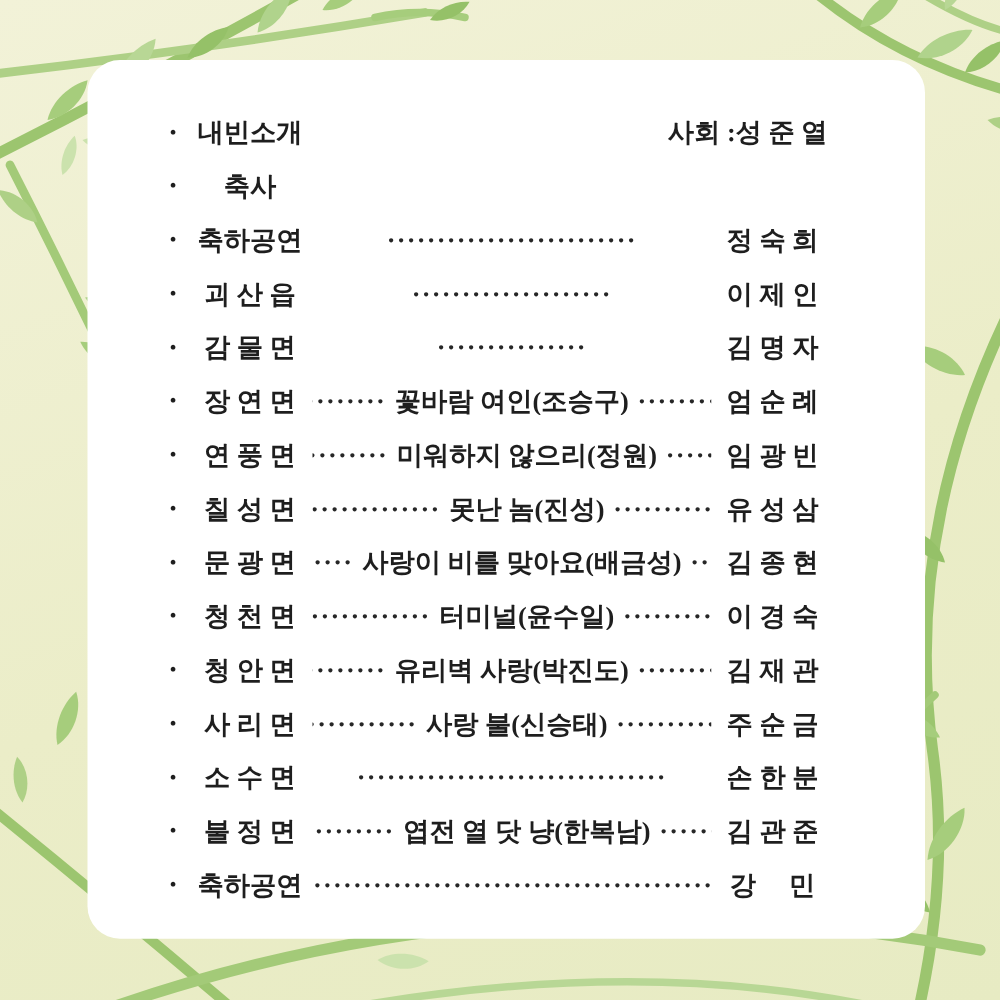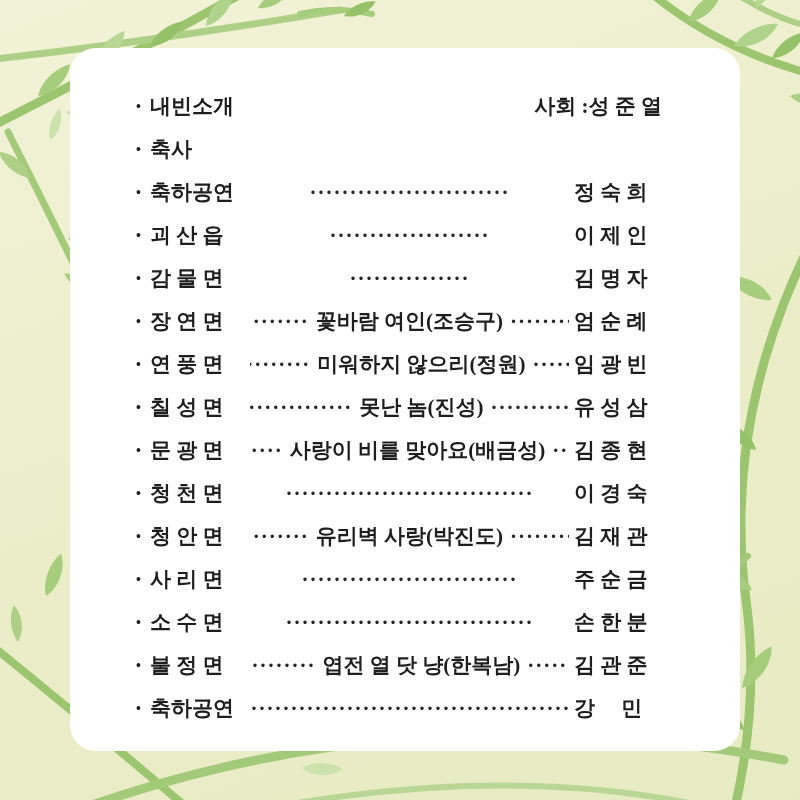--- a/index.html
+++ b/index.html
@@ -15,25 +15,25 @@
   }
   .rows {
     position:absolute; left:66px; top:48px; right:78px; bottom:32px;
     display:flex; flex-direction:column; justify-content:space-between;
   }
   .row {
     display:flex; align-items:center; white-space:pre;
     font-size:21px; font-weight:700; color:#1e1e1e; line-height:1;
   }
   .bullet { font-size:14px; margin-right:9px; color:#1e1e1e; }
-  .label  { min-width:100px; }
+  .label  { min-width:100px;text-align:center; }
   .mid    { flex:1 1 auto; display:flex; align-items:center; justify-content:center; overflow:hidden; }
   .leader { font-weight:700; color:#262626; letter-spacing:1px; }
   .song   { margin:0 7px; }
-  .name   { margin-left:5px; min-width:88px; text-align:left; }
+  .name   { margin-left:5px; min-width:88px; text-align:center; }
 </style>
 </head>
 <body>
 
 <svg class="decor" viewBox="0 0 800 800" aria-hidden="true">
   <defs>
     <path id="leafP" d="M0,0 C10,-10 27,-13 40,-9 C31,2 13,6 0,0 Z"></path>
   </defs>
 
   <g stroke-linecap="round" fill="none">
@@ -207,20 +207,21 @@
         <span class="leader">······</span>
       </span>
       <span class="name">김 종 현</span>
     </div>
 
     <div class="row">
       <span class="bullet">•</span>
       <span class="label">청 천 면</span>
       <span class="mid">
         <span class="leader">·················</span>
+        <span class="song">터미널(윤수일)</span>
         <span class="leader">··············</span>
       </span>
       <span class="name">이 경 숙</span>
     </div>
 
     <div class="row">
       <span class="bullet">•</span>
       <span class="label">청 안 면</span>
       <span class="mid">
         <span class="leader">···········</span>
@@ -228,20 +229,21 @@
         <span class="leader">···········</span>
       </span>
       <span class="name">김 재 관</span>
     </div>
 
     <div class="row">
       <span class="bullet">•</span>
       <span class="label">사 리 면</span>
       <span class="mid">
         <span class="leader">··············</span>
+        <span class="song">사랑 불(신승태)</span>
         <span class="leader">·············</span>
       </span>
       <span class="name">주 순 금</span>
     </div>
 
     <div class="row">
       <span class="bullet">•</span>
       <span class="label">소 수 면</span>
       <span class="mid">
         <span class="leader">·················</span>

